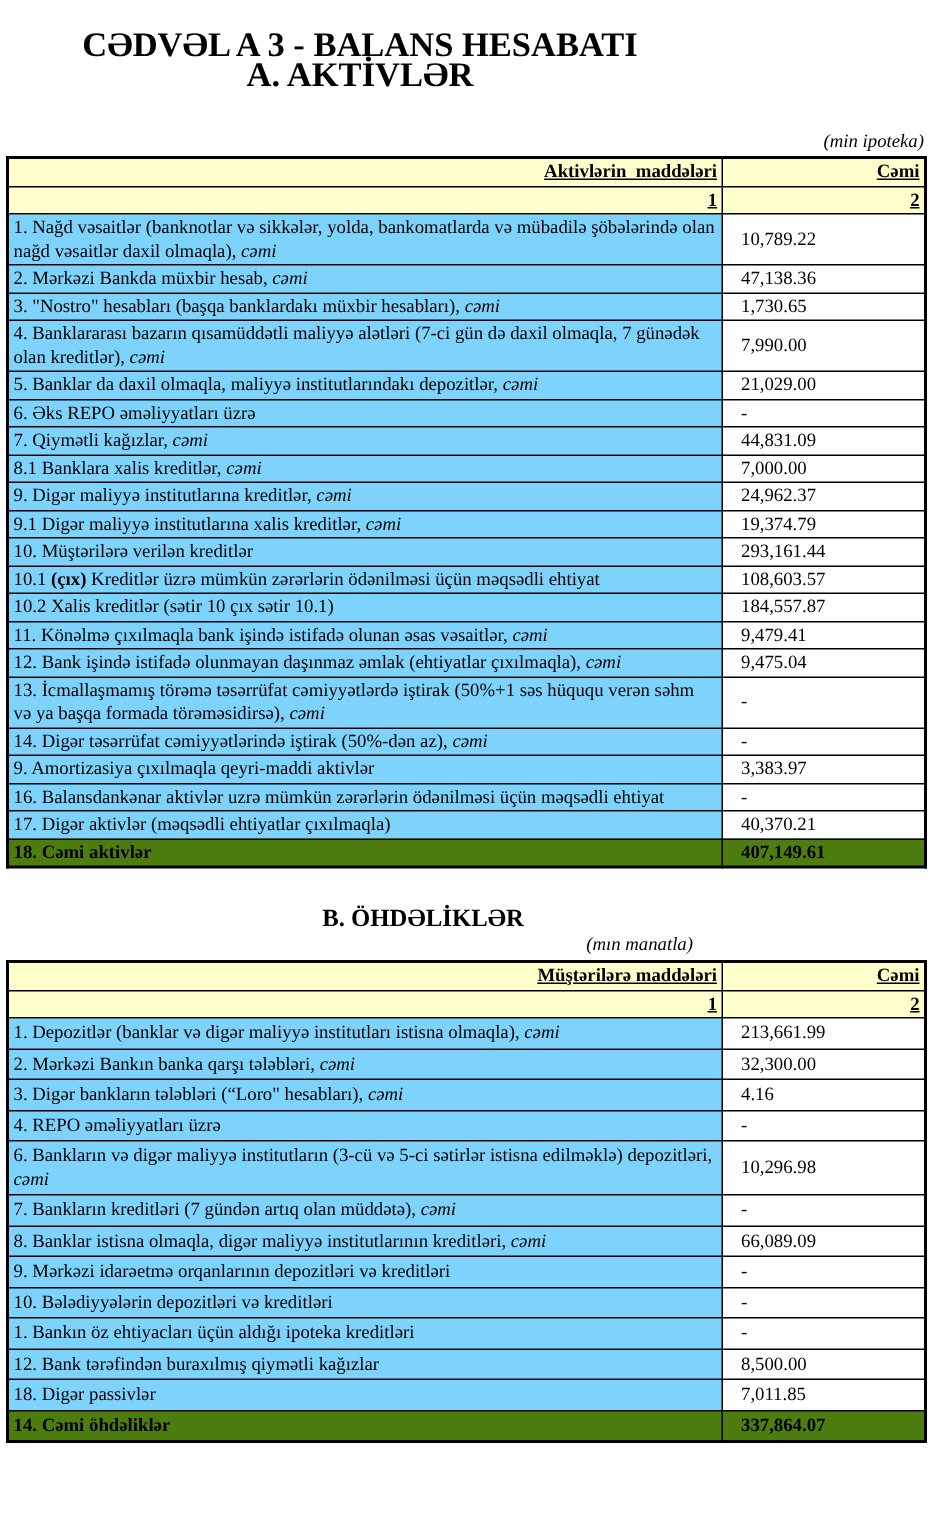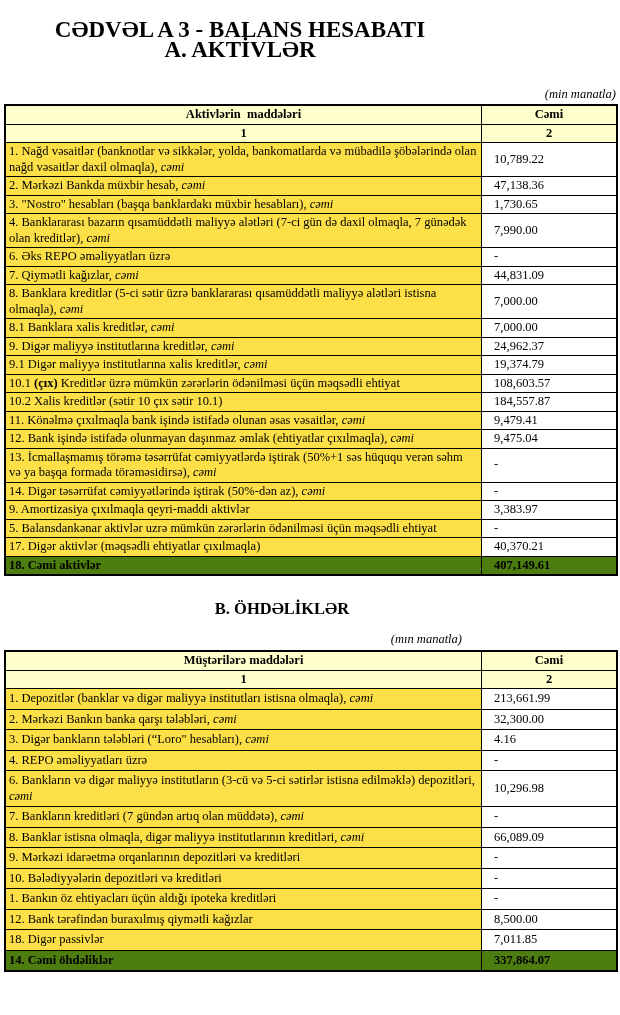--- a/index.html
+++ b/index.html
@@ -28,72 +28,73 @@
     font-size: 12.5px;
     line-height: 13px;
   }
   .unit-note-a {
     width: 612px;
     margin: 28px 0 3px 4px;
     text-align: right;
   }
   .unit-note-b {
     width: 462px;
-    margin: 14px 0 4px 0;
+    margin: 1px 0 4px 0;
     text-align: right;
   }
   .fin-table {
     display: table;
     border-collapse: collapse;
     width: 612px;
     margin-left: 4px;
     border: 2px solid #000000;
     table-layout: fixed;
   }
   .tr { display: table-row; }
   .td {
     display: table-cell;
     border: 1px solid #000000;
     font-size: 12.5px;
     line-height: 15.5px;
     vertical-align: middle;
   }
   .td.label {
-    background: #fde047;
+    background: #7dd3fc;
     padding: 1px 4px 1px 3px;
   }
   .td.value {
     background: #ffffff;
     width: 128px;
     text-align: left;
     padding: 1px 4px 1px 12px;
   }
   .table-b .td { padding-top: 2px; padding-bottom: 2px; }
   .tr.header-row .td,
   .tr.colnum-row .td {
     background: #FFFFCC;
-    text-align: center;
+    text-align: right;
     font-weight: bold;
     padding: 1px 3px;
+    text-decoration: underline;
   }
   .tr.header-row .td.label { white-space: pre-wrap; }
   .tr.total .td {
     background: #4d7c0f;
     font-weight: bold;
   }
   .td i { font-style: italic; }
   .td b { font-weight: bold; font-family: Liberation Serif, serif; }
 </style>
 </head>
 <body>
 
 <div class="heading heading-a">CƏDVƏL A 3 - BALANS HESABATI</div>
 <div class="heading">A. AKTİVLƏR</div>
 
-<div class="unit-note unit-note-a">(min manatla)</div>
+<div class="unit-note unit-note-a">(min ipoteka)</div>
 
 <div class="fin-table table-a" id="assets-table">
   <div class="tr header-row">
     <div class="td label">Aktivlərin  maddələri</div>
     <div class="td value">Cəmi</div>
   </div>
   <div class="tr colnum-row">
     <div class="td label">1</div>
     <div class="td value">2</div>
   </div>
@@ -107,44 +108,48 @@
     </div>
     <div class="tr">
       <div class="td label">3. "Nostro" hesabları (başqa banklardakı müxbir hesabları), <i>cəmi</i></div>
       <div class="td value">1,730.65</div>
     </div>
     <div class="tr">
       <div class="td label">4. Banklararası bazarın qısamüddətli maliyyə alətləri (7-ci gün də daxil olmaqla, 7 günədək olan kreditlər), <i>cəmi</i></div>
       <div class="td value">7,990.00</div>
     </div>
     <div class="tr">
+      <div class="td label">5. Banklar da daxil olmaqla, maliyyə institutlarındakı depozitlər, <i>cəmi</i></div>
+      <div class="td value">21,029.00</div>
+    </div>
+    <div class="tr">
       <div class="td label">6. Əks REPO əməliyyatları üzrə</div>
       <div class="td value">-</div>
     </div>
     <div class="tr">
       <div class="td label">7. Qiymətli kağızlar, <i>cəmi</i></div>
       <div class="td value">44,831.09</div>
     </div>
     <div class="tr">
-      <div class="td label">8. Banklara kreditlər (5-ci sətir üzrə banklararası qısamüddətli maliyyə alətləri istisna olmaqla), <i>cəmi</i></div>
-      <div class="td value">7,000.00</div>
-    </div>
-    <div class="tr">
       <div class="td label">8.1 Banklara xalis kreditlər, <i>cəmi</i></div>
       <div class="td value">7,000.00</div>
     </div>
     <div class="tr">
       <div class="td label">9. Digər maliyyə institutlarına kreditlər, <i>cəmi</i></div>
       <div class="td value">24,962.37</div>
     </div>
     <div class="tr">
       <div class="td label">9.1 Digər maliyyə institutlarına xalis kreditlər, <i>cəmi</i></div>
       <div class="td value">19,374.79</div>
     </div>
     <div class="tr">
+      <div class="td label">10. Müştərilərə verilən kreditlər</div>
+      <div class="td value">293,161.44</div>
+    </div>
+    <div class="tr">
       <div class="td label">10.1 <b>(çıx)</b> Kreditlər üzrə mümkün zərərlərin ödənilməsi üçün məqsədli ehtiyat</div>
       <div class="td value">108,603.57</div>
     </div>
     <div class="tr">
       <div class="td label">10.2 Xalis kreditlər (sətir 10 çıx sətir 10.1)</div>
       <div class="td value">184,557.87</div>
     </div>
     <div class="tr">
       <div class="td label">11. Könəlmə çıxılmaqla bank işində istifadə olunan əsas vəsaitlər, <i>cəmi</i></div>
       <div class="td value">9,479.41</div>
@@ -159,21 +164,21 @@
     </div>
     <div class="tr">
       <div class="td label">14. Digər təsərrüfat cəmiyyətlərində iştirak (50%-dən az), <i>cəmi</i></div>
       <div class="td value">-</div>
     </div>
     <div class="tr">
       <div class="td label">9. Amortizasiya çıxılmaqla qeyri-maddi aktivlər</div>
       <div class="td value">3,383.97</div>
     </div>
     <div class="tr">
-      <div class="td label">5. Balansdankənar aktivlər uzrə mümkün zərərlərin ödənilməsi üçün məqsədli ehtiyat</div>
+      <div class="td label">16. Balansdankənar aktivlər uzrə mümkün zərərlərin ödənilməsi üçün məqsədli ehtiyat</div>
       <div class="td value">-</div>
     </div>
     <div class="tr">
       <div class="td label">17. Digər aktivlər (məqsədli ehtiyatlar çıxılmaqla)</div>
       <div class="td value">40,370.21</div>
     </div>
     <div class="tr total">
       <div class="td label">18. Cəmi aktivlər</div>
       <div class="td value">407,149.61</div>
     </div>

